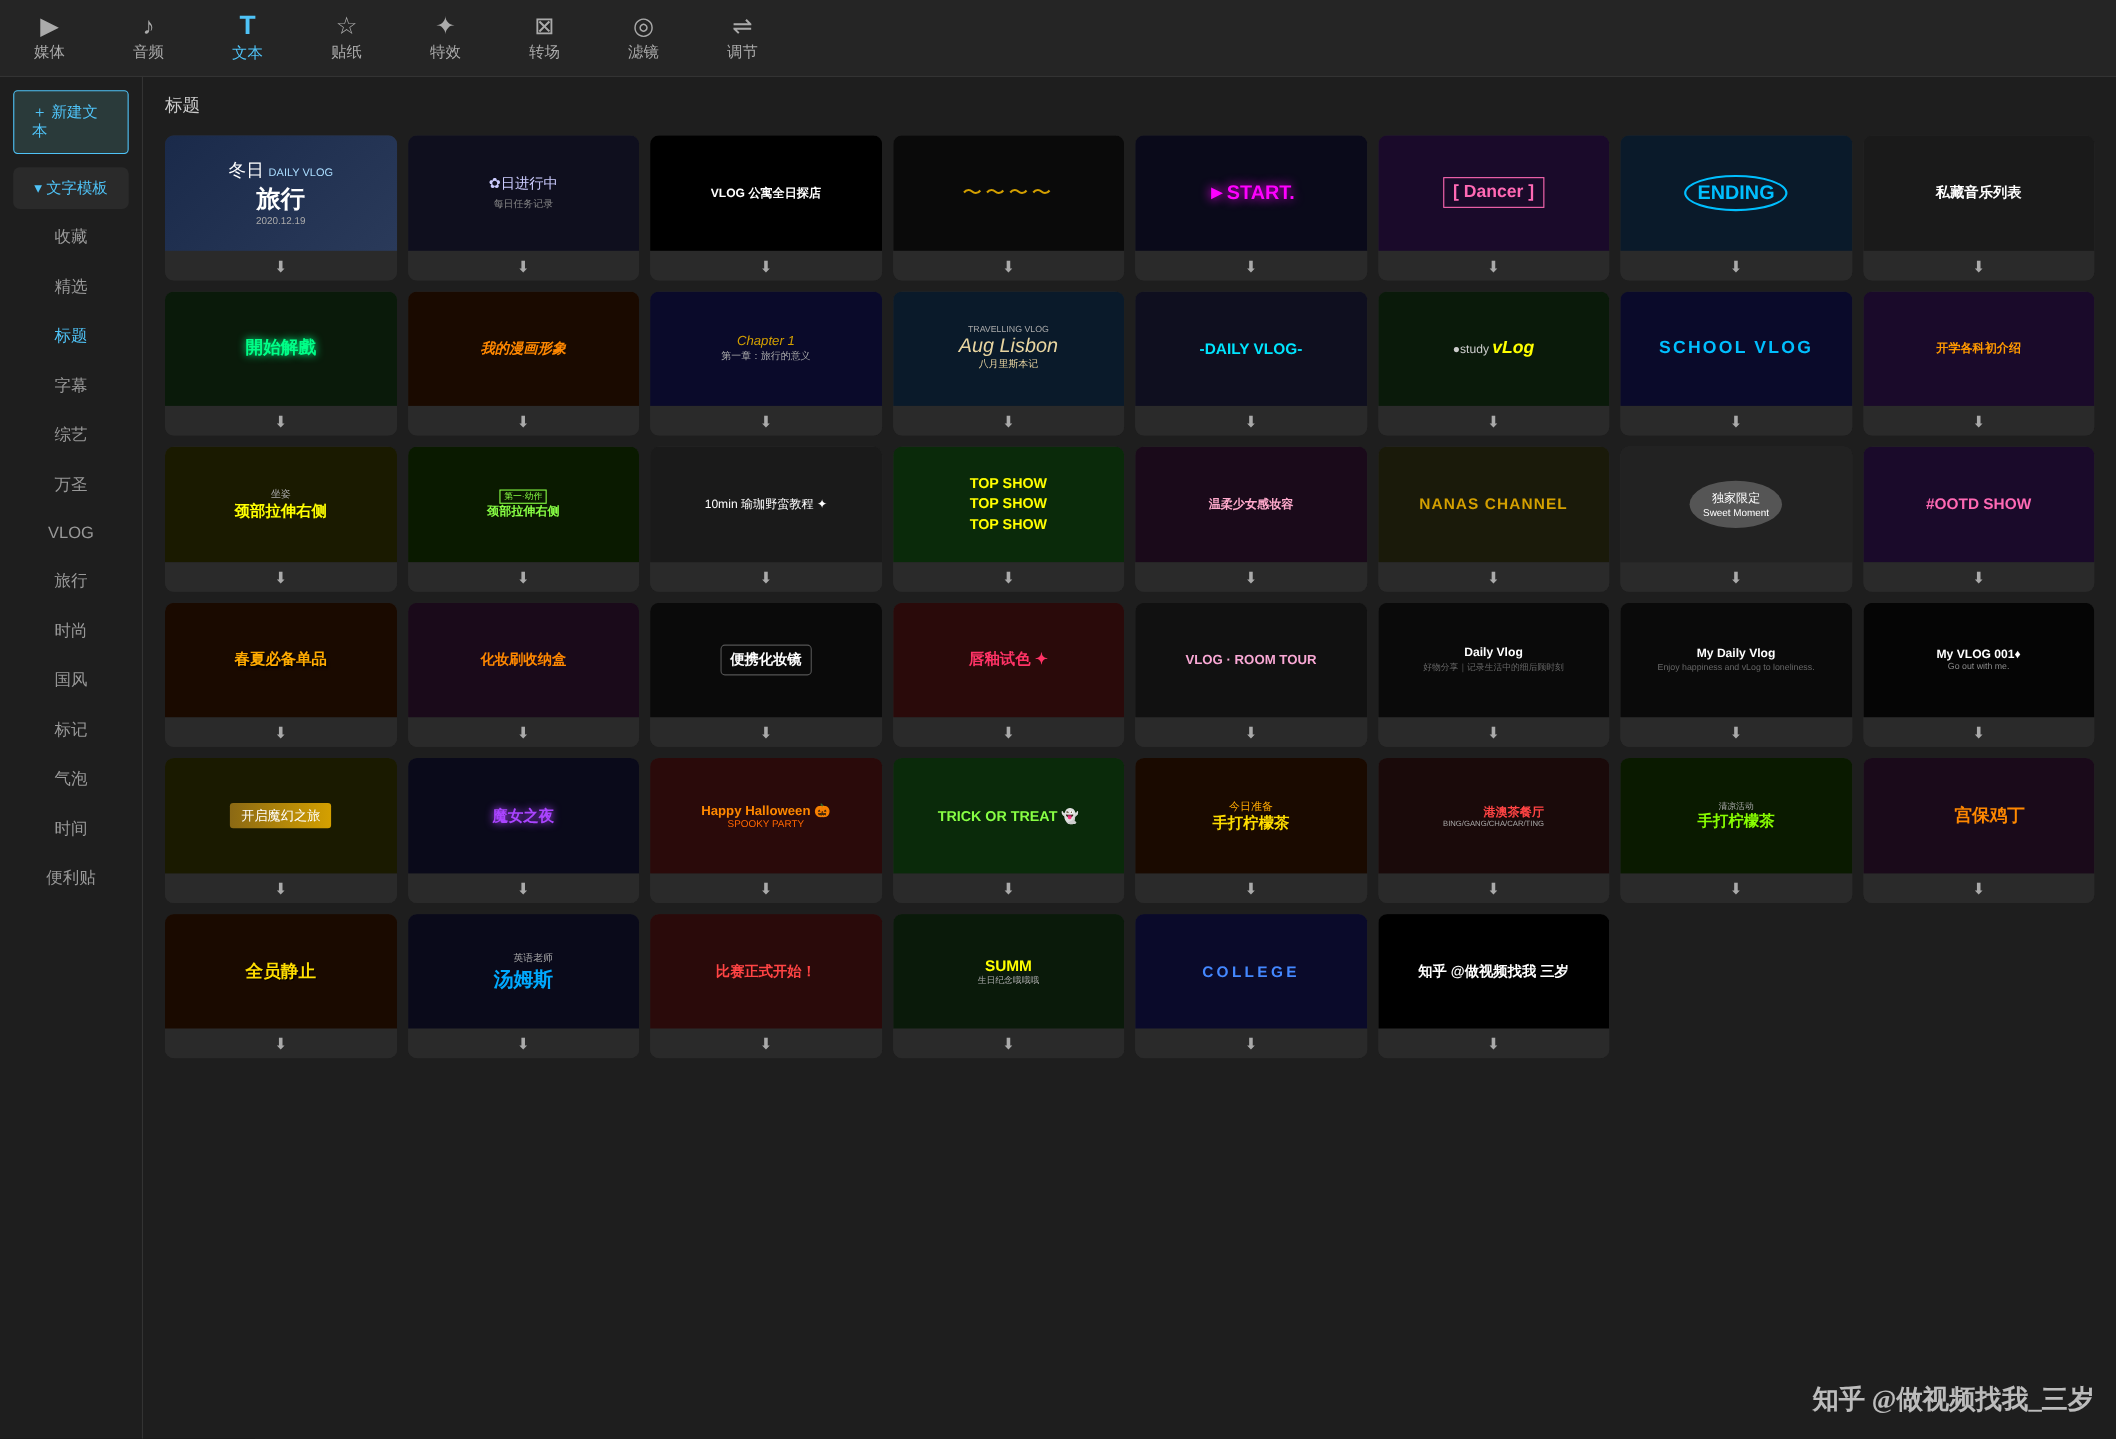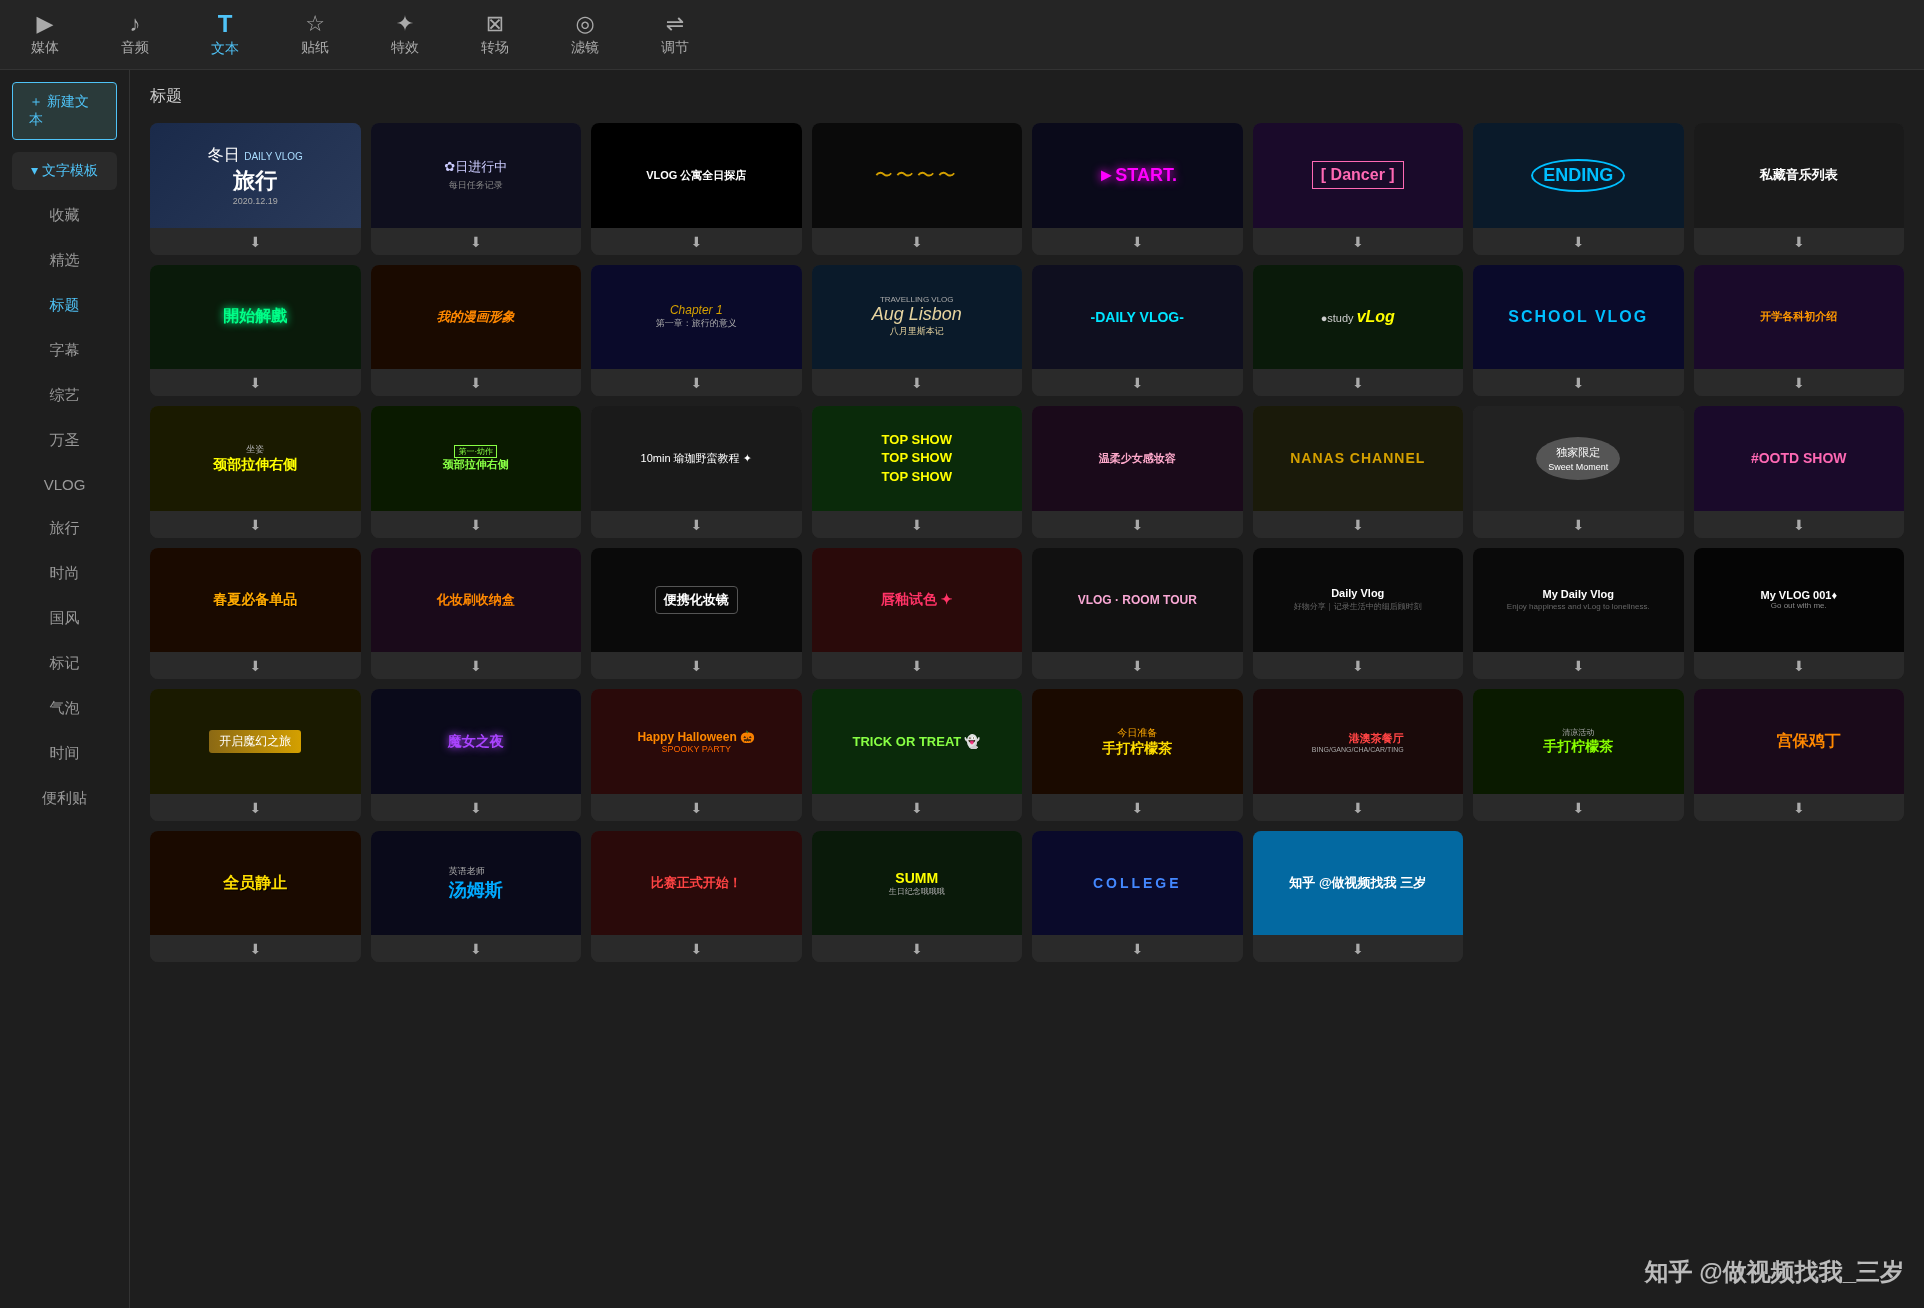--- a/index.html
+++ b/index.html
@@ -146,20 +146,21 @@
     
     .watermark {
       position: fixed;
       bottom: 20px;
       right: 20px;
       color: rgba(255,255,255,0.7);
       font-size: 24px;
       font-weight: bold;
       pointer-events: none;
       z-index: 999;
+      font-family: Liberation Serif, serif;
     }
   </style>
 </head>
 <body>
 
 <div class="toolbar">
   <div class="toolbar-item">
     <span class="toolbar-icon">▶</span>
     <span>媒体</span>
   </div>
@@ -665,21 +666,21 @@
         <div class="card-preview" style="background:#1a0a00;">
           <div style="color:#ffdd00;font-size:16px;font-weight:bold;text-shadow:1px 1px 0 #000;">全员静止</div>
         </div>
         <div class="card-footer">
           <span class="download-icon">⬇</span>
         </div>
       </div>
 
       <div class="card">
         <div class="card-preview" style="background:#0a0a1a;">
-          <div style="text-align:left;">
+          <div style="text-align:right;">
             <div style="color:#aaa;font-size:9px;">英语老师</div>
             <div style="color:#00aaff;font-size:18px;font-weight:bold;">汤姆斯</div>
           </div>
         </div>
         <div class="card-footer">
           <span class="download-icon">⬇</span>
         </div>
       </div>
 
       <div class="card">
@@ -706,21 +707,21 @@
       <div class="card">
         <div class="card-preview" style="background:#0a0a2a;">
           <div style="color:#4488ff;font-size:14px;font-weight:bold;letter-spacing:3px;">COLLEGE</div>
         </div>
         <div class="card-footer">
           <span class="download-icon">⬇</span>
         </div>
       </div>
 
       <div class="card">
-        <div class="card-preview" style="background:#0369a1;">
+        <div class="card-preview" style="background:#000000;">
           <div style="color:#fff;font-size:13px;font-weight:bold;">知乎 @做视频找我 三岁</div>
         </div>
         <div class="card-footer">
           <span class="download-icon">⬇</span>
         </div>
       </div>
 
     </div>
   </div>
 </div>

